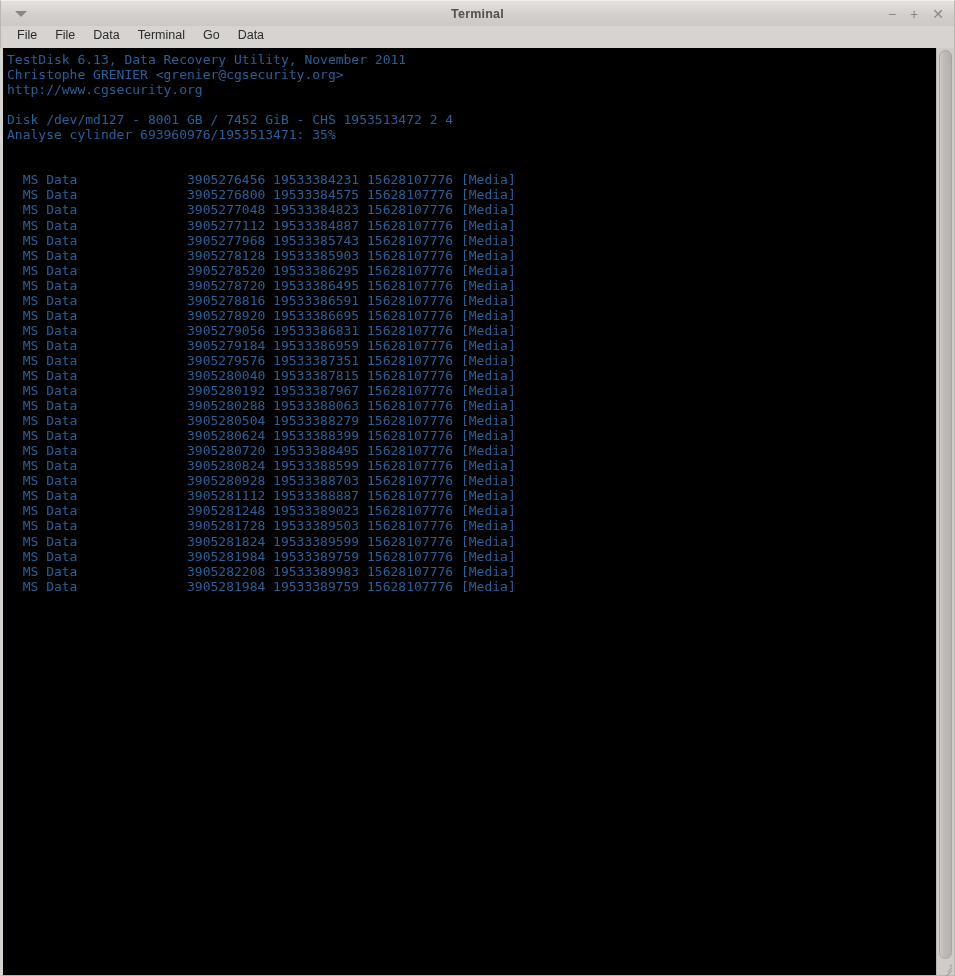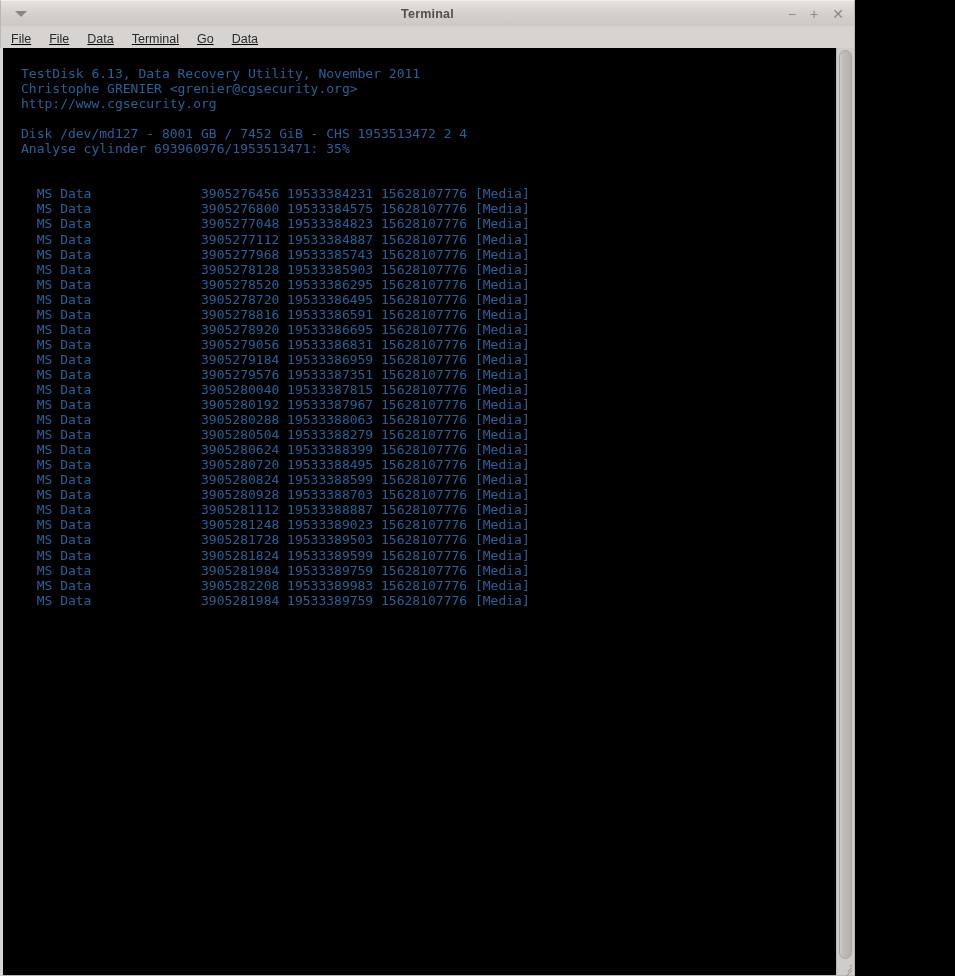--- a/index.html
+++ b/index.html
@@ -8,21 +8,21 @@
     background: #000000;
   }
   body {
     width: 955px;
     height: 976px;
     overflow: hidden;
     font-family: "DejaVu Sans Mono", monospace;
   }
 
   .window {
-    width: 855px;
+    width: 955px;
     height: 976px;
     display: flex;
     flex-direction: column;
     background: #d6d3d0;
     box-sizing: border-box;
     border-radius: 19px;
   }
 
   
   .titlebar {
@@ -79,23 +79,22 @@
 
   
   .menubar {
     height: 22px;
     flex: 0 0 22px;
     background: #d6d3d0;
     border-left: 1px solid #b9b6b3;
     border-right: 1px solid #b9b6b3;
     box-sizing: border-box;
     display: flex;
-    align-items: flex-end;
-    padding-left: 1px;
-    text-decoration: underline;
+    align-items: flex-start;
+    padding-left: 7px;
   }
   .menu-item {
     font-family: "Liberation Sans", sans-serif;
     font-size: 12.5px;
     color: #2b2b2b;
     padding: 2px 9px;
     cursor: pointer;
     user-select: none;
     white-space: nowrap;
   }
@@ -109,21 +108,21 @@
     border-right: 1px solid #b9b6b3;
     border-bottom: 1px solid #b9b6b3;
     box-sizing: border-box;
     min-height: 0;
     position: relative;
   }
   .term-screen {
     flex: 1 1 auto;
     background: #000000;
     overflow: hidden;
-    padding: 16px;
+    padding: 2px;
     min-width: 0;
   }
   pre.term-text {
     margin: 0;
     padding: 2px 0 0 2px;
     font-family: "DejaVu Sans Mono", monospace;
     font-size: 13px;
     line-height: 15.04px;
     color: #2a6099;
     white-space: pre;

